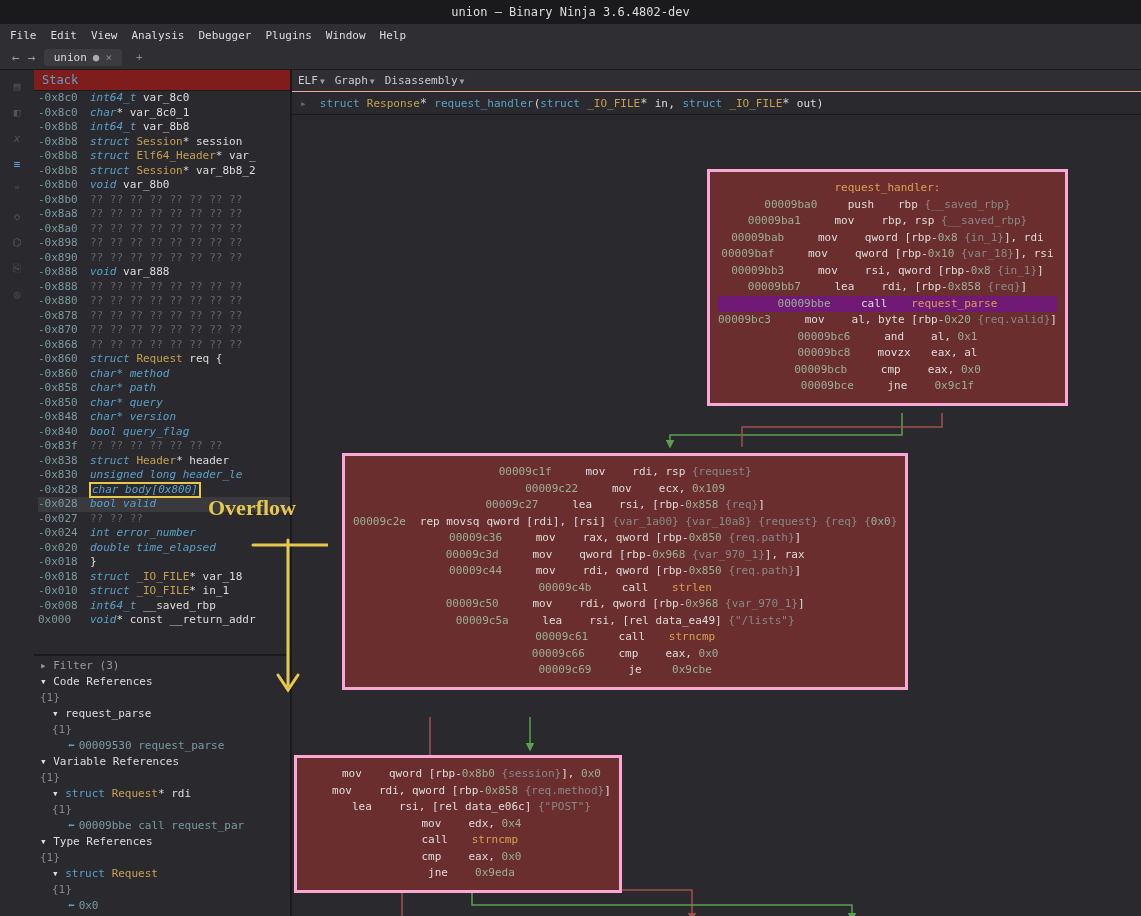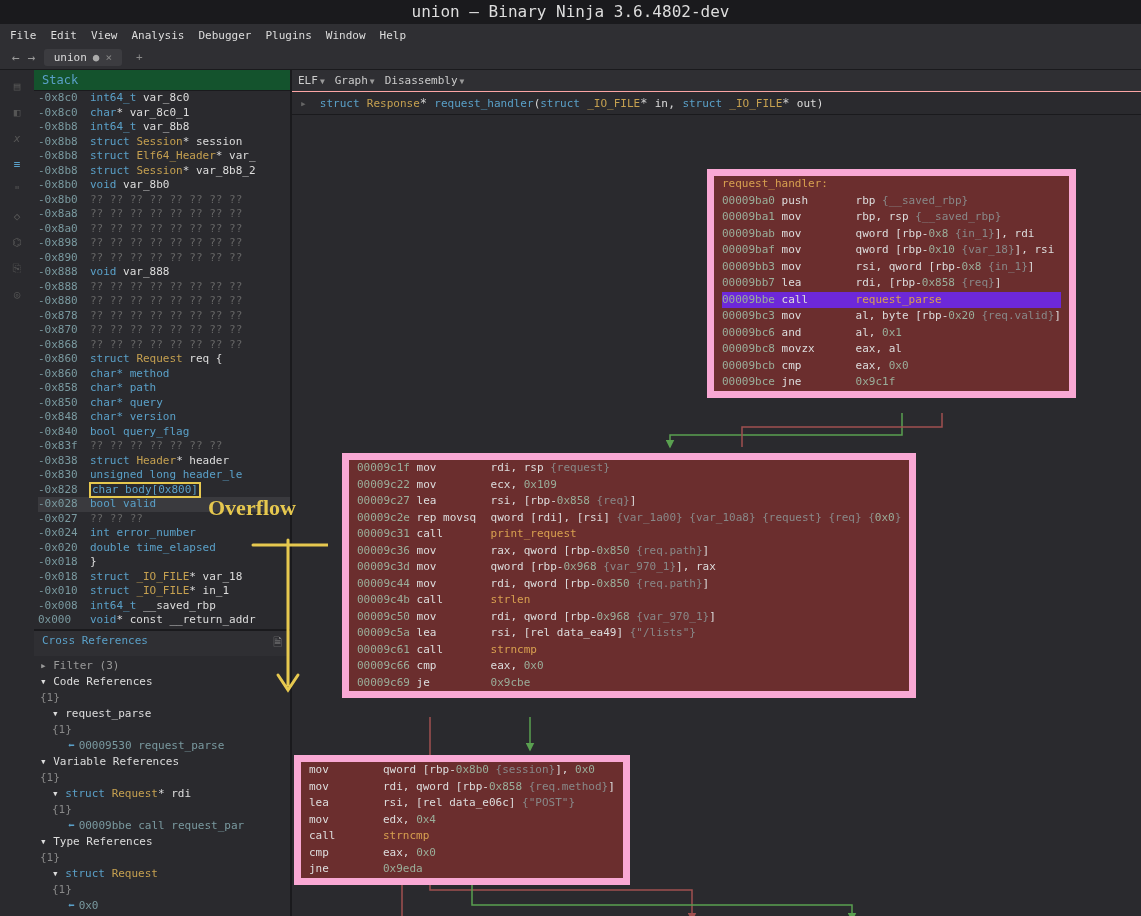--- a/index.html
+++ b/index.html
@@ -1,35 +1,35 @@
 <!DOCTYPE html>
 <html><head>
 <meta charset="utf-8">
 <style>
 * { margin: 0; padding: 0; box-sizing: border-box; font-family: 'Menlo', 'Monaco', 'Consolas', monospace; font-size: 11px; }
 body { background: #2a2a2e; color: #ccc; width: 1141px; height: 916px; overflow: hidden; position: relative; }
-.titlebar { height: 24px; background: #1a1a1d; color: #ddd; text-align: center; line-height: 24px; font-size: 16px; }
+.titlebar { height: 24px; background: #1a1a1d; color: #ddd; text-align: center; line-height: 24px; font-size: 12px; }
 .menubar { height: 22px; background: #2f2f33; display: flex; align-items: center; padding-left: 10px; gap: 14px; color: #ddd; font-size: 12px; }
 .menubar span { cursor: pointer; }
 .navbar { height: 24px; background: #2f2f33; display: flex; align-items: center; padding-left: 12px; gap: 8px; border-bottom: 1px solid #1a1a1d; }
 .nav-arrow { color: #999; cursor: pointer; font-size: 13px; }
 .tab { background: #3c3c40; padding: 2px 10px; border-radius: 3px; color: #ddd; display: flex; align-items: center; gap: 6px; }
 .tab-close { color: #888; }
 .tab-add { color: #888; cursor: pointer; padding: 0 6px; }
 .main { display: flex; height: calc(100% - 70px); }
 .iconbar { width: 34px; background: #2a2a2e; display: flex; flex-direction: column; padding-top: 6px; gap: 6px; align-items: center; }
 .iconbar .icon { width: 20px; height: 20px; color: #555; display: flex; align-items: center; justify-content: center; cursor: pointer; }
 .iconbar .icon.active { color: #5aa0c8; }
 .left-pane { width: 258px; background: #2a2a2e; border-right: 2px solid #1a1a1d; display: flex; flex-direction: column; }
-.pane-header { background: #14532d; color: #5aa0c8; padding: 3px 8px; font-size: 12px; border-bottom: 1px solid #1a1a1d; }
+.pane-header { background: #7f1d1d; color: #5aa0c8; padding: 3px 8px; font-size: 12px; border-bottom: 1px solid #1a1a1d; }
 .stack-view { flex: 1; overflow-y: auto; font-size: 11px; line-height: 14.5px; padding-left: 4px; position: relative; }
 .stack-row { display: flex; white-space: nowrap; }
 .stack-row.highlighted { background: #3a3a3e; }
 .offset { color: #7a9aa0; width: 52px; }
-.kw-type { color: #5aa0c8; }
+.kw-type { color: #5aa0c8; font-style: italic; }
 .kw-struct { color: #c5a050; }
 .kw-var { color: #ddd; }
 .kw-unknown { color: #666; }
 .stack-row.boxed .content { outline: 2px solid #e6c84f; outline-offset: -1px; padding: 0 2px; }
 .xref-pane { border-top: 2px solid #1a1a1d; background: #2a2a2e; font-size: 11px; }
 .xref-header { background: #2f2f33; color: #5aa0c8; padding: 3px 8px; display: flex; justify-content: space-between; }
 .xref-body { padding: 2px 6px; line-height: 16px; }
 .xref-filter { color: #999; }
 .xref-group { color: #ddd; cursor: pointer; display: flex; justify-content: space-between; flex-direction: column; }
 .xref-count { color: #888; margin-right: 6px; }
@@ -40,28 +40,28 @@
 .viewbar { height: 22px; background: #2f2f33; display: flex; align-items: center; padding-left: 6px; gap: 10px; color: #ccc; font-size: 11px; border-bottom: 1px solid #fca5a5; }
 .viewbar span { cursor: pointer; }
 .dropdown-arrow { font-size: 8px; color: #999; margin-left: 2px; }
 .signature { padding: 4px 8px; color: #ccc; font-size: 12px; border-bottom: 1px solid #1a1a1d; }
 .signature .kw { color: #5aa0c8; }
 .signature .type { color: #c5a050; }
 .signature .fn { color: #5aa0c8; }
 .signature .arg { color: #ddd; }
 .sig-icon { color: #666; margin-right: 6px; }
 .graph-area { position: relative; width: 100%; height: calc(100% - 44px); overflow: hidden; }
-.block { position: absolute; background: #6b2e2e; border: 7px solid #f9a8d4; padding: 0 8px; font-size: 11px; line-height: 16.5px; color: #ddd; white-space: nowrap; }
+.block { position: absolute; background: #6b2e2e; border: 3px solid #f9a8d4; padding: 8px 8px; font-size: 11px; line-height: 16.5px; color: #ddd; white-space: nowrap; text-align: center; }
 .block .addr { color: #9aae9a; }
 .block .mnemonic { color: #ddd; display: inline-block; width: 74px; }
 .block .reg { color: #ddd; }
 .block .num { color: #9aae9a; }
 .block .call-target { color: #d8a050; }
 .block .comment { color: #888; }
-.block-row.highlighted { background: #6d28d9; }
+.block-row.highlighted { background: #701a75; }
 .block-label { color: #d8a050; }
 .edge { position: absolute; stroke-width: 1.5; fill: none; }
 .annotation { position: absolute; color: #e6c84f; font-family: 'Bradley Hand', 'Comic Sans MS', cursive; font-size: 22px; font-weight: bold; pointer-events: none; }
 .annotation-arrow { position: absolute; pointer-events: none; }
 </style>
 </head>
 <body>
 
 <div class="titlebar">union — Binary Ninja 3.6.4802-dev</div>
 
@@ -248,24 +248,20 @@
         <div class="stack-row">
           <span class="offset">-0x008</span>
           <span class="content"><span class="kw-var"><span class="kw-type">int64_t</span> __saved_rbp</span></span>
         </div>
         <div class="stack-row">
           <span class="offset"> 0x000</span>
           <span class="content"><span class="kw-var"><span class="kw-type">void</span>* const __return_addr</span></span>
         </div>
       </div>
     <div class="xref-pane">
-      <div class="xref-header">
-        <span>Cross References</span>
-        <span style="color:#888;">🗎</span>
-      </div>
       <div class="xref-body" id="xref-body">
           <div class="xref-filter">▸ Filter (3)</div>
           <div class="xref-group">
             <span>▾ Code References</span>
             <span class="xref-count">{1}</span>
           </div>
           <div class="xref-group" style="padding-left: 12px;">
             <span>▾ request_parse</span>
             <span class="xref-count">{1}</span>
           </div>
@@ -332,21 +328,20 @@
           <div class="block-row"><span class="addr">00009bc6</span>  <span class="mnemonic">and</span><span class="reg">al, <span class="num">0x1</span></span></div>
           <div class="block-row"><span class="addr">00009bc8</span>  <span class="mnemonic">movzx</span><span class="reg">eax, al</span></div>
           <div class="block-row"><span class="addr">00009bcb</span>  <span class="mnemonic">cmp</span><span class="reg">eax, <span class="num">0x0</span></span></div>
           <div class="block-row"><span class="addr">00009bce</span>  <span class="mnemonic">jne</span><span class="reg"><span class="num">0x9c1f</span></span></div>
         </div>
       <div class="block" id="block2" style="left:50px; top:338px;">
           <div class="block-row"><span class="addr">00009c1f</span>  <span class="mnemonic">mov</span><span class="reg">rdi, rsp <span class="comment">{request}</span></span></div>
           <div class="block-row"><span class="addr">00009c22</span>  <span class="mnemonic">mov</span><span class="reg">ecx, <span class="num">0x109</span></span></div>
           <div class="block-row"><span class="addr">00009c27</span>  <span class="mnemonic">lea</span><span class="reg">rsi, [rbp-<span class="num">0x858</span> <span class="comment">{req}</span>]</span></div>
           <div class="block-row"><span class="addr">00009c2e</span>  <span class="mnemonic">rep movsq</span><span class="reg">qword [rdi], [rsi] <span class="comment">{var_1a00}</span> <span class="comment">{var_10a8}</span> <span class="comment">{request}</span> <span class="comment">{req}</span>  <span class="comment">{<span class="num">0x0</span>}</span></span></div>
-          <div class="block-row"><span class="addr">00009c31</span>  <span class="mnemonic">call</span><span class="call-target">print_request</span></div>
           <div class="block-row"><span class="addr">00009c36</span>  <span class="mnemonic">mov</span><span class="reg">rax, qword [rbp-<span class="num">0x850</span> <span class="comment">{req.path}</span>]</span></div>
           <div class="block-row"><span class="addr">00009c3d</span>  <span class="mnemonic">mov</span><span class="reg">qword [rbp-<span class="num">0x968</span> <span class="comment">{var_970_1}</span>], rax</span></div>
           <div class="block-row"><span class="addr">00009c44</span>  <span class="mnemonic">mov</span><span class="reg">rdi, qword [rbp-<span class="num">0x850</span> <span class="comment">{req.path}</span>]</span></div>
           <div class="block-row"><span class="addr">00009c4b</span>  <span class="mnemonic">call</span><span class="call-target">strlen</span></div>
           <div class="block-row"><span class="addr">00009c50</span>  <span class="mnemonic">mov</span><span class="reg">rdi, qword [rbp-<span class="num">0x968</span> <span class="comment">{var_970_1}</span>]</span></div>
           <div class="block-row"><span class="addr">00009c5a</span>  <span class="mnemonic">lea</span><span class="reg">rsi, [rel data_ea49]  <span class="comment">{"/lists"}</span></span></div>
           <div class="block-row"><span class="addr">00009c61</span>  <span class="mnemonic">call</span><span class="call-target">strncmp</span></div>
           <div class="block-row"><span class="addr">00009c66</span>  <span class="mnemonic">cmp</span><span class="reg">eax, <span class="num">0x0</span></span></div>
           <div class="block-row"><span class="addr">00009c69</span>  <span class="mnemonic">je</span><span class="reg"><span class="num">0x9cbe</span></span></div>
         </div>

